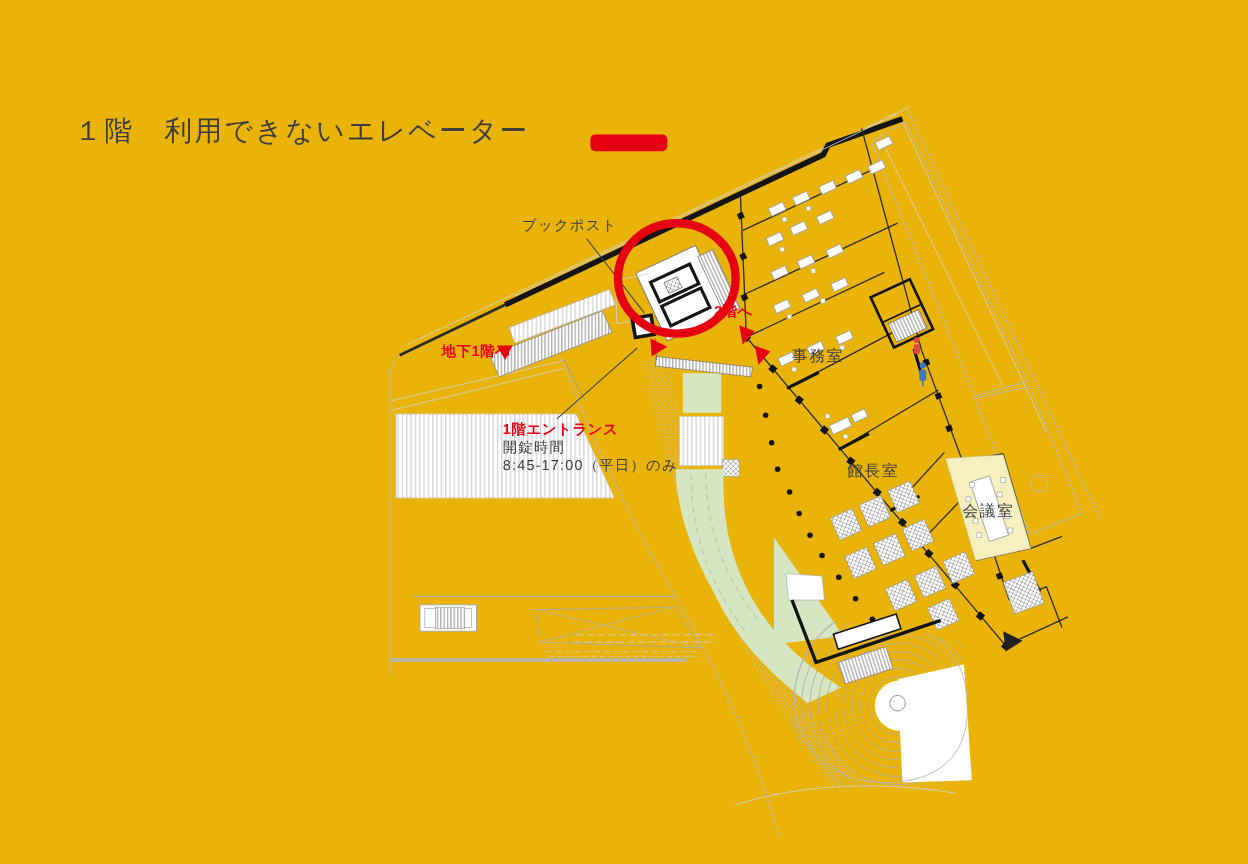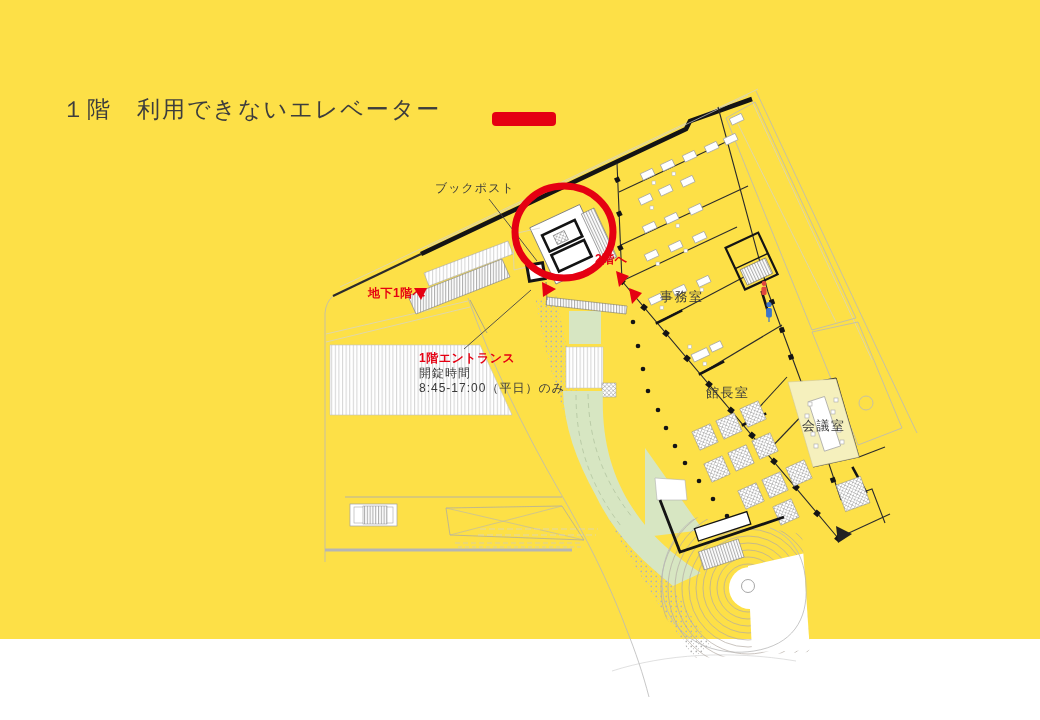--- a/index.html
+++ b/index.html
@@ -1,18 +1,18 @@
 <!DOCTYPE html>
 <html><head>
 <meta charset="utf-8">
 <style>
   html,body{margin:0;padding:0;background:#fff;}
   body{width:1040px;height:720px;position:relative;overflow:hidden;
        font-family:"Liberation Sans","DejaVu Sans",sans-serif;}
-  .stage{position:absolute;left:0;top:0;width:1040px;height:639px;background:#fde047;}
+  .stage{position:absolute;left:0;top:0;width:1040px;height:720px;background:#eab308;}
   .page-title{position:absolute;left:62px;top:94px;font-size:23px;letter-spacing:2px;
               color:#3d3d3d;font-weight:500;white-space:nowrap;}
   .legend-bar{position:absolute;left:492px;top:112px;width:64px;height:14px;
               background:#e50012;border-radius:4px;}
   svg{position:absolute;left:0;top:0;}
   svg text{font-family:"Liberation Sans","DejaVu Sans",sans-serif;}
   .lbl-black{fill:#3a3a3a;font-size:12px;letter-spacing:1px;}
   .lbl-room{fill:#3a3a3a;font-size:13px;letter-spacing:1.5px;}
   .lbl-red{fill:#e50012;font-size:12px;font-weight:bold;letter-spacing:0.5px;}
   .thin{stroke:#b9b9b9;stroke-width:0.8;fill:none;}

